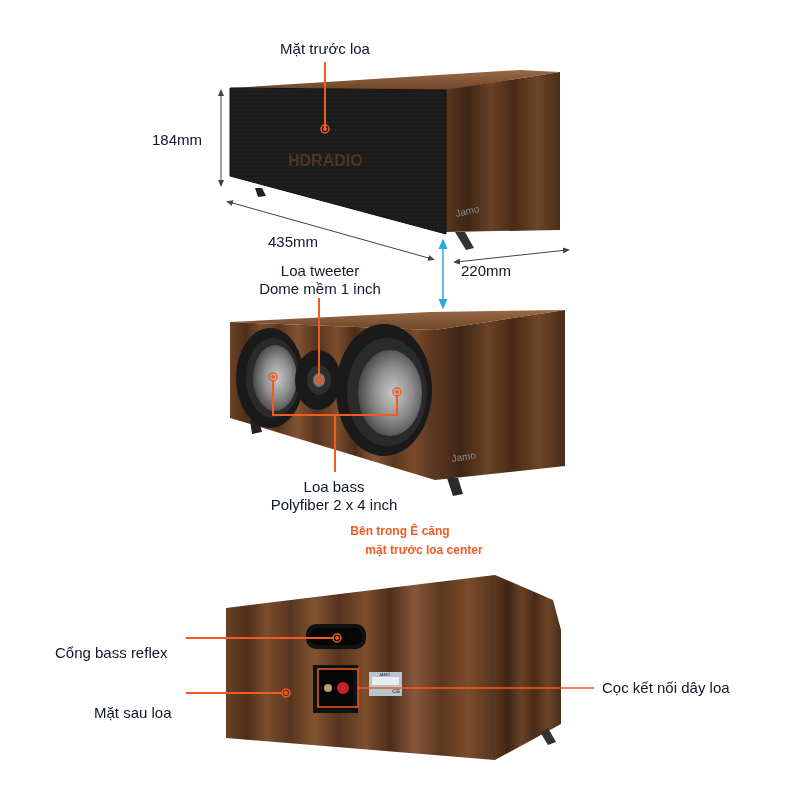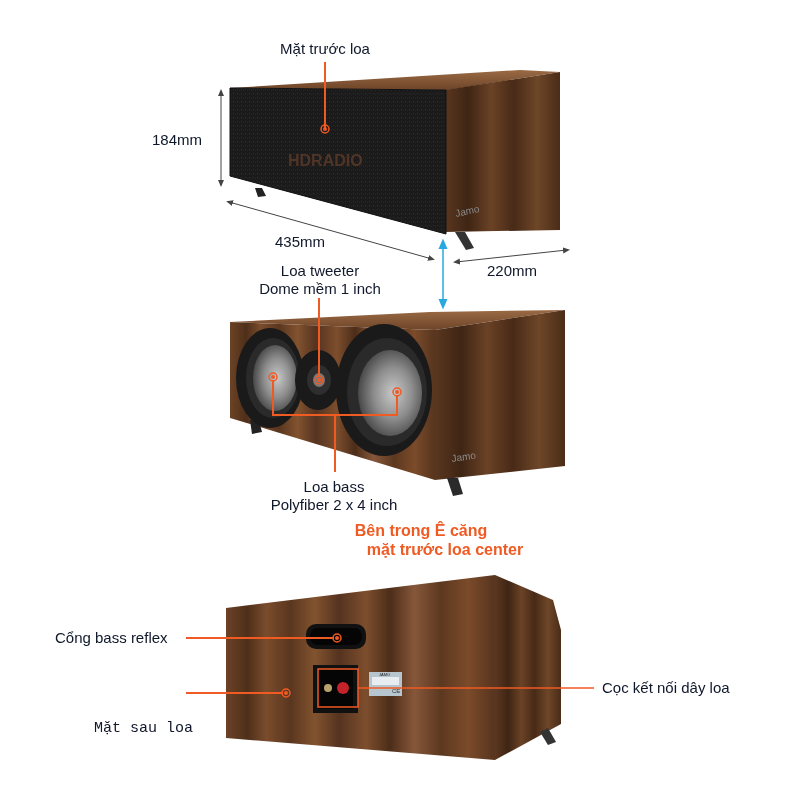--- a/index.html
+++ b/index.html
@@ -1,19 +1,19 @@
 <!DOCTYPE html>
 <html><head>
 <meta charset="utf-8">
 <style>
   html, body { margin:0; padding:0; background:#ffffff; }
   body { width:800px; height:800px; position:relative; overflow:hidden; font-family:"Liberation Sans", sans-serif; }
   .label { position:absolute; color:#0f172a; font-size:15px; white-space:nowrap; line-height:18px; }
   .label.center { text-align:center; transform:translateX(-50%); }
-  .heading { position:absolute; color:#f05a23; font-weight:bold; font-size:16px; text-align:center; line-height:20px; transform:translateX(-50%); white-space:nowrap;margin-left:21px; }
+  .heading { position:absolute; color:#f05a23; font-weight:bold; font-size:12px; text-align:center; line-height:20px; transform:translateX(-50%); white-space:nowrap; }
   svg { position:absolute; left:0; top:0; }
 </style>
 </head>
 <body>
 
 <svg width="800" height="800" viewBox="0 0 800 800">
   <defs>
     <linearGradient id="woodGrain" x1="0" y1="0" x2="1" y2="0">
       <stop offset="0" stop-color="#6b4226"></stop>
       <stop offset="0.08" stop-color="#4f2f1a"></stop>
@@ -155,27 +155,27 @@
     <circle cx="286" cy="693" r="2" fill="#f05a23"></circle>
   </g>
   <g>
     <rect x="318" y="669" width="40" height="38" fill="none" stroke="#f05a23" stroke-width="1.5"></rect>
     <line x1="358" y1="688" x2="594" y2="688" stroke="#f05a23" stroke-width="1.5"></line>
   </g>
 </svg>
 
 <div class="label center" style="left:325px; top:40px;">Mặt trước loa</div>
 <div class="label" style="left:152px; top:131px;">184mm</div>
-<div class="label" style="left:275px; top:233px;">435mm</div>
-<div class="label" style="left:487px; top:262px;">220mm</div>
+<div class="label" style="left:268px; top:233px;">435mm</div>
+<div class="label" style="left:461px; top:262px;">220mm</div>
 
 <div class="label center" style="left:320px; top:262px;">Loa tweeter</div>
 <div class="label center" style="left:320px; top:280px;">Dome mềm 1 inch</div>
 
 <div class="label center" style="left:334px; top:478px;">Loa bass</div>
 <div class="label center" style="left:334px; top:496px;text-align:right;">Polyfiber 2 x 4 inch</div>
 
 <div class="heading" style="left:400px; top:521px;">Bên trong Ê căng</div>
 <div class="heading" style="left:424px; top:540px;">mặt trước loa center</div>
 
-<div class="label" style="left:55px; top:629px;">Cổng bass reflex</div>
-<div class="label" style="left:94px; top:720px;font-family:Liberation Mono, monospace;">Mặt sau loa</div>
+<div class="label" style="left:55px; top:644px;">Cổng bass reflex</div>
+<div class="label" style="left:94px; top:704px;">Mặt sau loa</div>
 <div class="label" style="left:602px; top:679px;">Cọc kết nối dây loa</div>
 
 </body></html>

